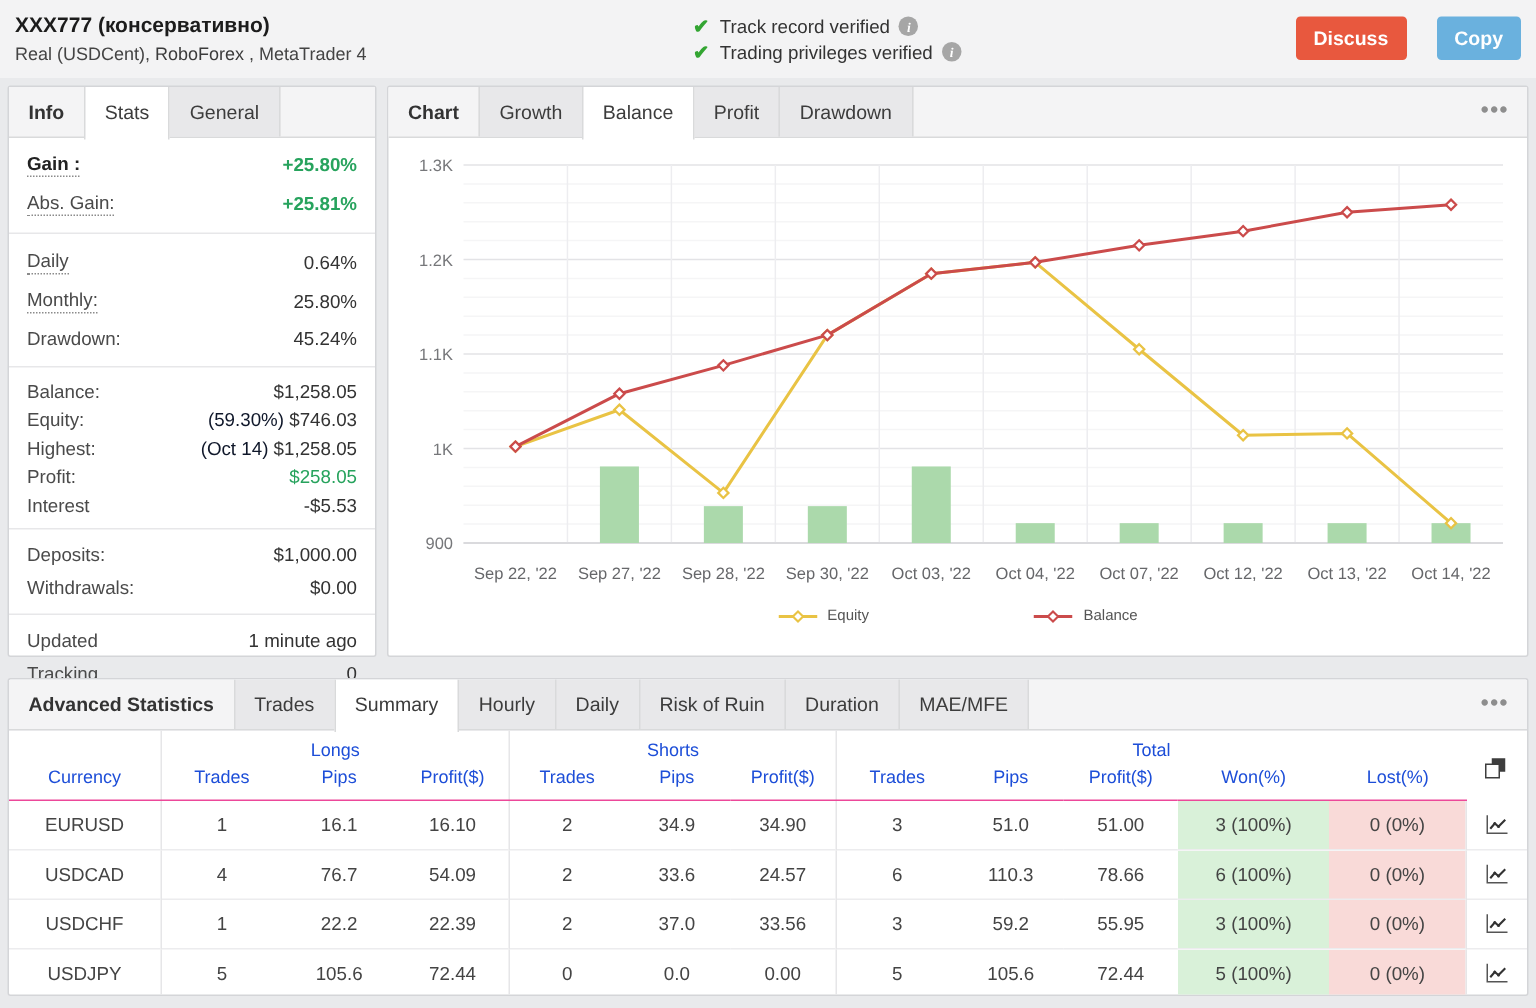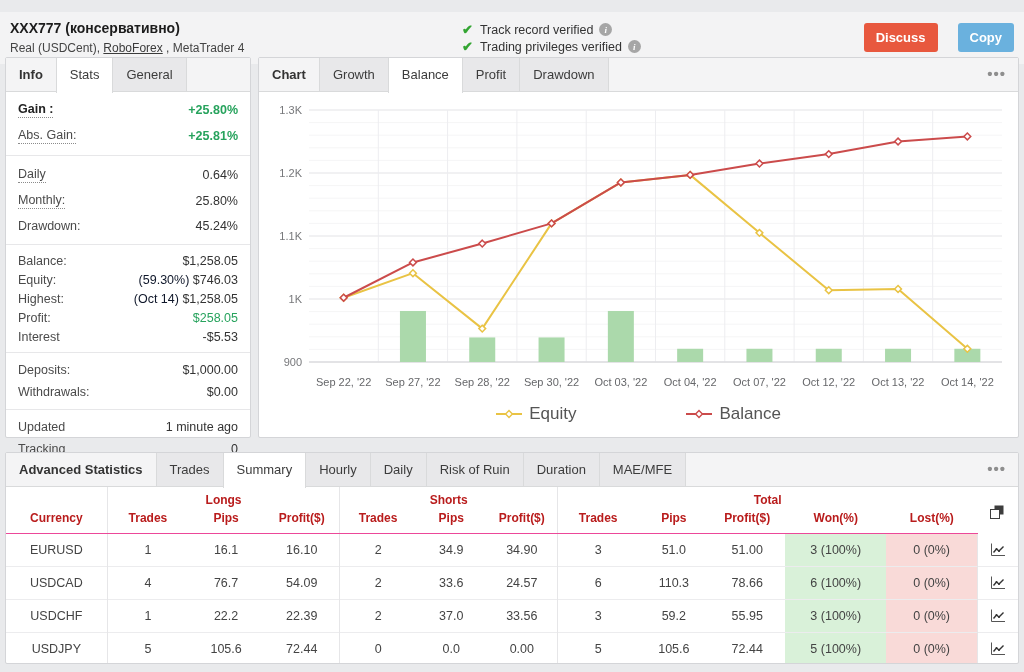--- a/index.html
+++ b/index.html
@@ -1,26 +1,26 @@
 <!DOCTYPE html>
 <html style="--c-discuss: #e8583e; --c-copy: #6ab1de; --c-check: #33a532; --c-pos: #27a35d; --c-tblgreen: #42a377; --c-wonbg: #d9f1d9; --c-lostbg: #f9dad8;"><head>
 <meta charset="utf-8">
 <style>
   * { box-sizing: border-box; }
   html,body { margin:0; padding:0; }
   body { font-family:"Liberation Sans", sans-serif; background:#e9eaec; }
   #page { position:relative; width:1024px; height:672px; overflow:hidden; background:#e9eaec; }
 
   
-  #top-header { position:absolute; left:0; top:12px; width:1024px; height:52px;
+  #top-header { position:absolute; left:0; top:0; width:1024px; height:52px;
     background:#f3f3f4; display:flex; padding:8px 10px; }
   .hdr-left { width:452px; }
   .acct-title { font-size:14px; font-weight:bold; color:#1c1c1c; line-height:17px; }
   .acct-sub { font-size:12px; color:#444; margin-top:4px; }
-  .acct-sub a { color:#3b3b3b; text-decoration:underline; cursor:pointer; }
+  .acct-sub a { color:#3b3b3b; cursor:pointer; }
   .hdr-mid { display:flex; flex-direction:column; justify-content:center; gap:2px; }
   .vrow { font-size:12.5px; color:#333; display:flex; align-items:center; }
   .chk { color:var(--c-check); font-size:13px; font-weight:bold; margin-right:7px; }
   .inf { width:13px; height:13px; border-radius:50%; background:#a6a6a6; color:#fff;
     display:inline-flex; align-items:center; justify-content:center; margin-left:6px;
     font:italic bold 9px "Liberation Serif", serif; cursor:pointer; }
   .inf::before { content:"i"; }
   .hdr-right { margin-left:auto; display:flex; gap:20px; align-items:flex-start; padding-top:3px; }
   .btn { border:none; border-radius:3px; color:#fff; font-weight:bold; font-size:13px;
     padding:7px 12px; cursor:pointer; font-family:"Liberation Sans",sans-serif; }
@@ -55,25 +55,25 @@
   .lbl.blbl { font-weight:bold; color:#222; }
   .val { color:#333; white-space:nowrap; }
   .val .pfx { color:#0f172a; }
   .val.pos { color:var(--c-pos); }
   .val.bval { font-weight:bold;margin-left:32px; }
   .sdiv { border-top:1px solid #e7e7e9; margin:6px 0; }
 
   
   #chart-body { padding:6px 8px 0 8px; }
   #chart-legend { display:flex; justify-content:center; gap:110px; padding:4px 0 0 0; }
-  .leg-item { display:flex; align-items:center; gap:7px; font-size:17px; color:#555; }
+  .leg-item { display:flex; align-items:center; gap:7px; font-size:10px; color:#555; }
 
   
   #adv-table { width:100%; border-collapse:collapse; table-layout:fixed; }
-  #adv-table th { font-weight:bold; color:#b91c1c; font-size:12px; text-align:center; }
+  #adv-table th { font-weight:normal; color:#1d4ed8; font-size:12px; text-align:center; }
   #adv-table .grp-row th { padding:6px 0 1px 0; }
   #adv-table .col-row th { padding:3px 0 8px 0; border-bottom:1px solid #ec4899; }
   #adv-table tbody td { text-align:center; font-size:12.5px; color:#444; padding:9px 4px;
     border-top:1px solid #ececee; white-space:nowrap; overflow:hidden; }
   #adv-table tbody tr:first-child td { border-top:none; }
   .b-r { border-right:1px solid #e6e6e8; }
   td.cur { color:#333; }
   .grn { color:var(--c-tblgreen); }
   td.won { background:var(--c-wonbg); color:#333; }
   td.lost { background:var(--c-lostbg); color:#333; }

